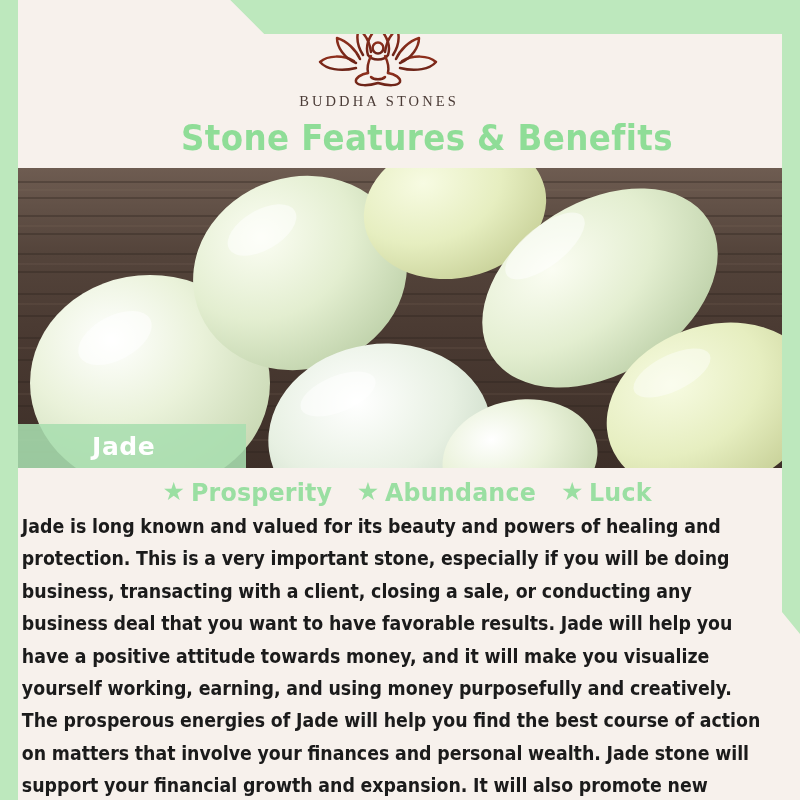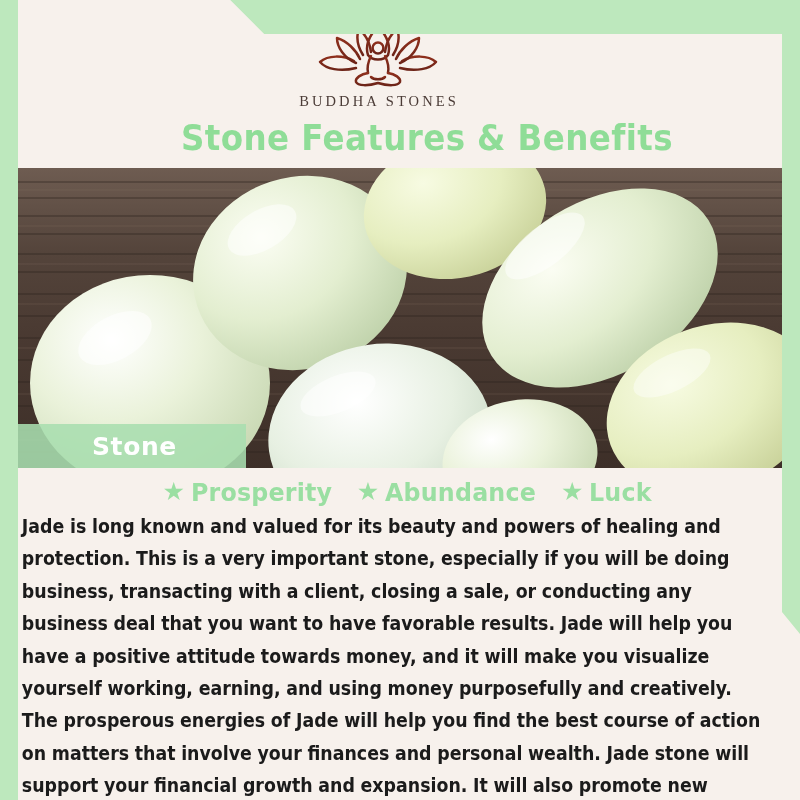--- a/index.html
+++ b/index.html
@@ -306,21 +306,21 @@
         <ellipse cx="712" cy="240" rx="108" ry="82" fill="url(#st4)" transform="rotate(-20 712 240)"></ellipse>
         <ellipse cx="672" cy="205" rx="42" ry="18" fill="#ffffff" opacity="0.42" transform="rotate(-26 672 205)"></ellipse>
 
         <ellipse cx="380" cy="268" rx="112" ry="92" fill="url(#st3)" transform="rotate(-8 380 268)"></ellipse>
         <ellipse cx="338" cy="226" rx="40" ry="18" fill="#ffffff" opacity="0.5" transform="rotate(-22 338 226)"></ellipse>
 
         <ellipse cx="520" cy="290" rx="78" ry="58" fill="url(#st1)" transform="rotate(-10 520 290)"></ellipse>
       </svg>
 
       <div id="jade-banner">
-        <span id="jade-label">Stone</span>
+        <span id="jade-label">Jade</span>
       </div>
     </div>
 
     <div id="keywords">
       <div class="kw">
         <span class="kw-star">★</span>
         <span class="kw-label">Prosperity</span>
       </div>
       <div class="kw">
         <span class="kw-star">★</span>

